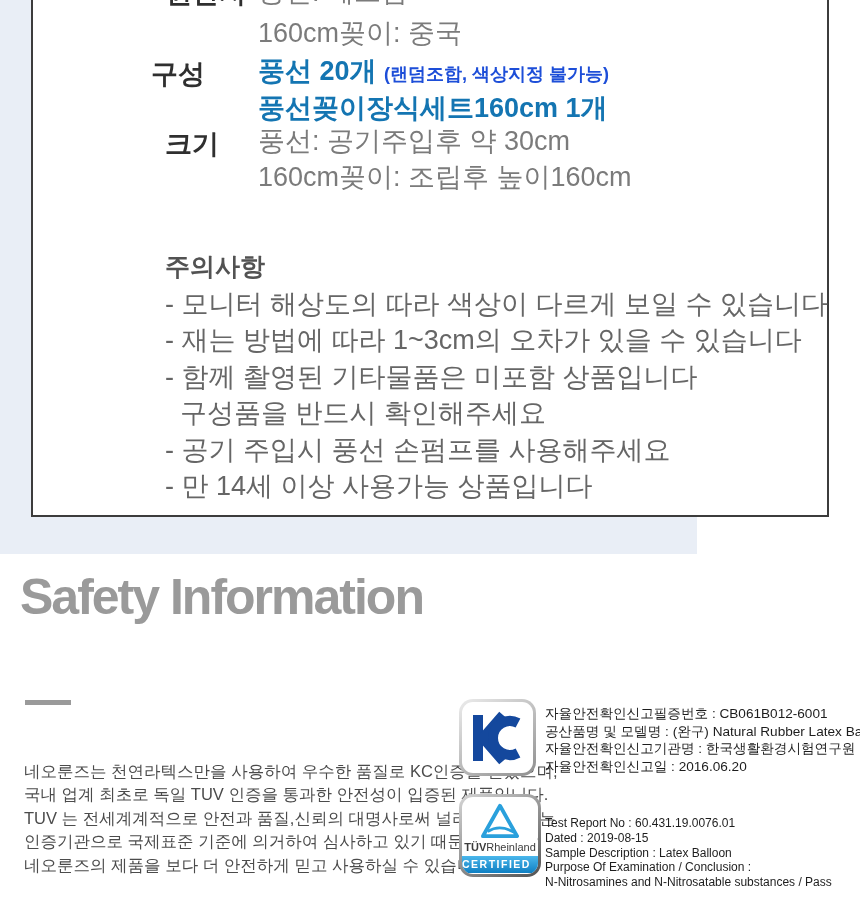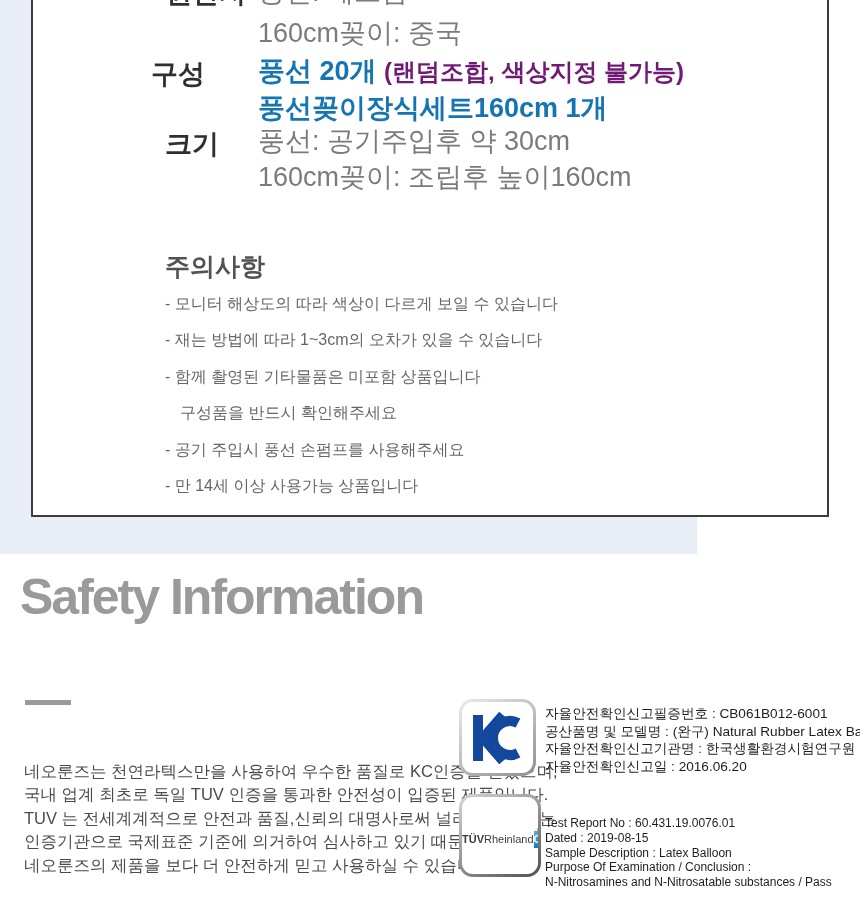--- a/index.html
+++ b/index.html
@@ -15,46 +15,46 @@
     position:absolute; left:31px; top:-12px; width:798px; height:529px;
     background:#ffffff; border:2px solid #3c3c3c; border-top:none;
   }
   .spec-label {
     position:absolute; font-size:27px; color:#2f2f2f; font-weight:600; white-space:nowrap;
   }
   .spec-value {
     position:absolute; font-size:27px; color:#7b7b7b; white-space:nowrap; line-height:34px;
   }
   .spec-value.blue { color:#1475b2; font-weight:700; }
-  .spec-note { font-size:24px; color:#701a75; font-weight:700; }
+  .spec-note { font-size:18px; color:#1d4ed8; font-weight:700; }
   .cautions-title {
     position:absolute; left:165px; top:250px; font-size:25px; color:#525252; font-weight:700;
   }
   .cautions-list {
-    position:absolute; left:165px; top:286px; font-size:16px; line-height:36.4px;
+    position:absolute; left:165px; top:286px; font-size:27px; line-height:36.4px;
     color:#666666; white-space:nowrap;
   }
   .caution-line.indent { padding-left:15px; }
   
   .safety-heading {
     position:absolute; left:20px; top:568px; font-size:50px; font-weight:700;
     color:#9a9a9a; letter-spacing:-2px; white-space:nowrap;
   }
   .safety-dash { position:absolute; left:25px; top:700px; width:46px; height:5px; background:#9a9a9a; }
   .safety-desc {
     position:absolute; left:24px; top:760px; width:430px;
     font-size:16.5px; line-height:23.4px; color:#4b4b4b; white-space:nowrap;
   }
   
   .badge {
     position:absolute; border-radius:14px; padding:3px;
   }
   .badge-inner {
     width:100%; height:100%; background:#ffffff; border-radius:11px;
-    display:flex; flex-direction:row; align-items:center; justify-content:center; overflow:hidden;
+    display:flex; flex-direction:column; align-items:center; justify-content:center; overflow:hidden;
   }
   .kc-badge { left:459px; top:699px; width:77px; height:77px;
     background:linear-gradient(145deg,#ececec,#8f8f8f); }
   .tuv-badge { left:459px; top:794px; width:82px; height:83px;
     background:linear-gradient(145deg,#d6d6d6,#515151); }
   .tuv-inner { justify-content:flex-start; padding-top:5px; }
   .tuv-brand { font-size:11px; color:#3c3c3c; line-height:12px; margin-top:1px; white-space:nowrap; position:relative; }
   .tuv-brand .b { font-weight:700; }
   .tuv-reg { position:absolute; right:-7px; top:-7px; font-size:7px; color:#7a7a7a; }
   .tuv-certified {

